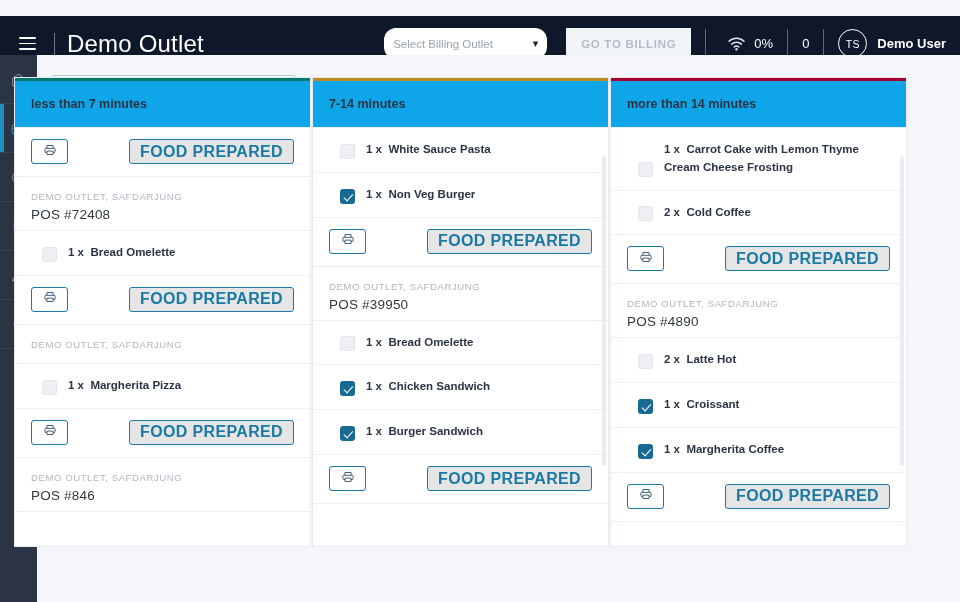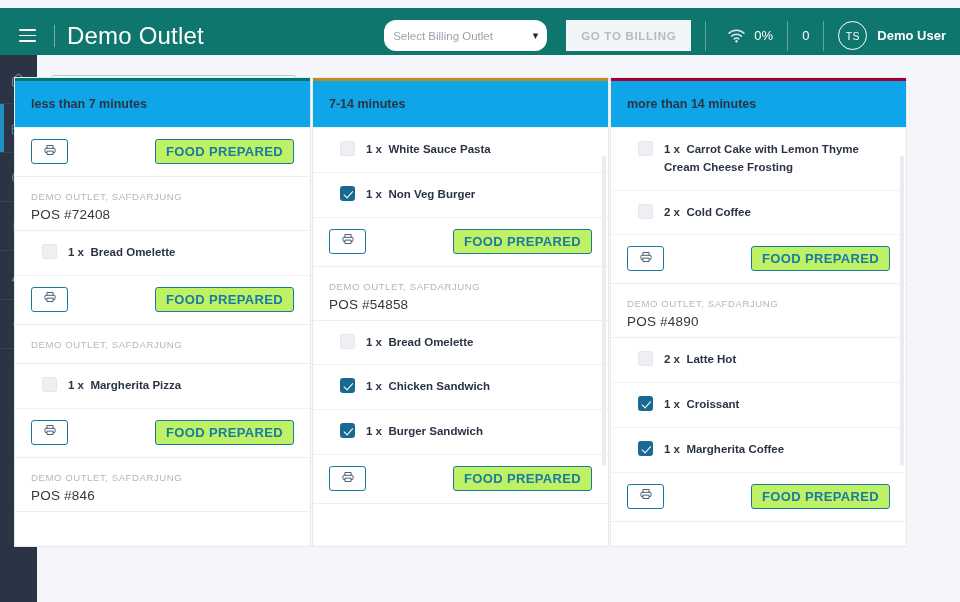--- a/index.html
+++ b/index.html
@@ -5,22 +5,22 @@
   * { box-sizing: border-box; margin: 0; padding: 0; }
   html, body {
     width: 960px; height: 602px;
     font-family: "Liberation Sans", sans-serif;
     background: #f4f6f9;
     overflow: hidden;
   }
 
   
   .topbar {
-    position: absolute; top: 8px; left: 0; width: 960px; height: 55px;
-    background: #0f766e;
+    position: absolute; top: 16px; left: 0; width: 960px; height: 55px;
+    background: #0f172a;
     display: flex; align-items: center;
     color: #ffffff;
   }
   .hamburger {
     width: 34px; height: 34px; margin-left: 10px;
     display: flex; flex-direction: column; justify-content: center;
     align-items: center; gap: 4px; cursor: pointer;
   }
   .hamburger span { display: block; width: 17px; height: 1.6px; background: #ffffff; border-radius: 1px; }
   .topbar-divider { width: 1px; height: 22px; background: rgba(255,255,255,.42); margin: 0 12px 0 10px; }
@@ -104,30 +104,30 @@
     display: flex; align-items: center; justify-content: space-between;
     padding: 11px 16px 12px 16px; border-bottom: 1px solid #eceff2;
   }
   .print-btn {
     width: 37px; height: 25px; border: 1.3px solid #1a7aa3; border-radius: 3px;
     background: #fff; display: flex; align-items: center; justify-content: center;
     cursor: pointer;
   }
   .prep-btn {
     height: 25px; padding: 0 10px; border: 1.3px solid #1a7aa3; border-radius: 3px;
-    background: #bef264; color: #1a7aa3; font-size: 13px; font-weight: 700;
+    background: #e5e5e5; color: #1a7aa3; font-size: 16px; font-weight: 700;
     letter-spacing: .35px; display: flex; align-items: center; cursor: pointer;
     font-family: "Liberation Sans", sans-serif;
   }
   .card-head { padding: 14px 16px 8px 16px; }
   .outlet-name { font-size: 9.6px; color: #b0b7bf; letter-spacing: .55px; margin-bottom: 5px; }
   .pos-id { font-size: 13.5px; color: #30393f; letter-spacing: .2px; }
 
   .item-row {
-    display: flex; align-items: flex-start; gap: 11px;
+    display: flex; align-items: flex-end; gap: 11px;
     padding: 13px 16px 13px 27px; border-bottom: 1px solid #f0f2f5;
     min-height: 44px;
   }
   .cbx {
     width: 15px; height: 15px; border-radius: 2.5px; flex: 0 0 auto;
     background: #edeff2; border: 1px solid #e3e6ea; position: relative;
     cursor: pointer;
   }
   .cbx.checked { background: #186a93; border-color: #186a93; }
   .cbx.checked::after {
@@ -326,21 +326,21 @@
               <span><svg width="14" height="14" viewBox="0 0 20 20" fill="none" stroke="#34506b" stroke-width="1.3">
                   <path d="M5.6 7.6V3.6h8.8v4"></path>
                   <rect x="2.8" y="7.6" width="14.4" height="6" rx="1.1"></rect>
                   <path d="M5.6 11.6h8.8v4.8H5.6z" fill="#fff"></path>
                 </svg></span>
             </div>
             <div class="prep-btn">FOOD PREPARED</div>
           </div>
           <div class="card-head">
             <div class="outlet-name">DEMO OUTLET, SAFDARJUNG</div>
-            <div class="pos-id">POS #54858</div>
+            <div class="pos-id">POS #39950</div>
           </div>
           <div class="divider-line"></div>
         </div>
         <div class="order-card">
           <div class="item-row">
             <div class="cbx"></div>
             <div class="item-text"><span class="qty">1 x</span>&nbsp;&nbsp;<span>Bread Omelette</span></div>
           </div>
           <div class="item-row">
             <div class="cbx checked"></div>

